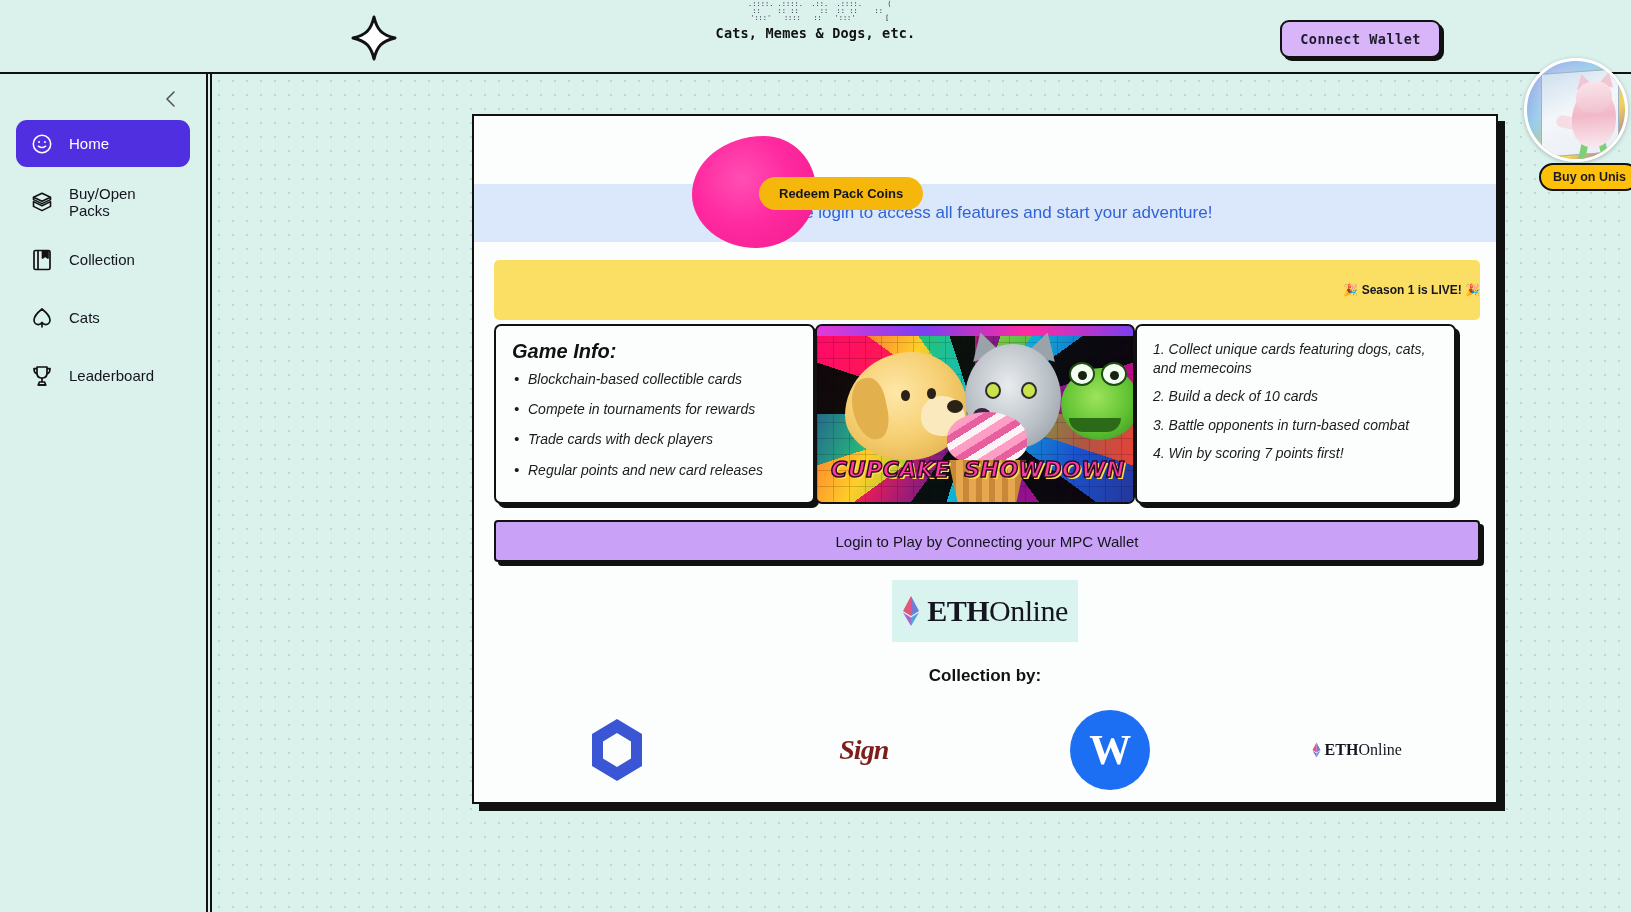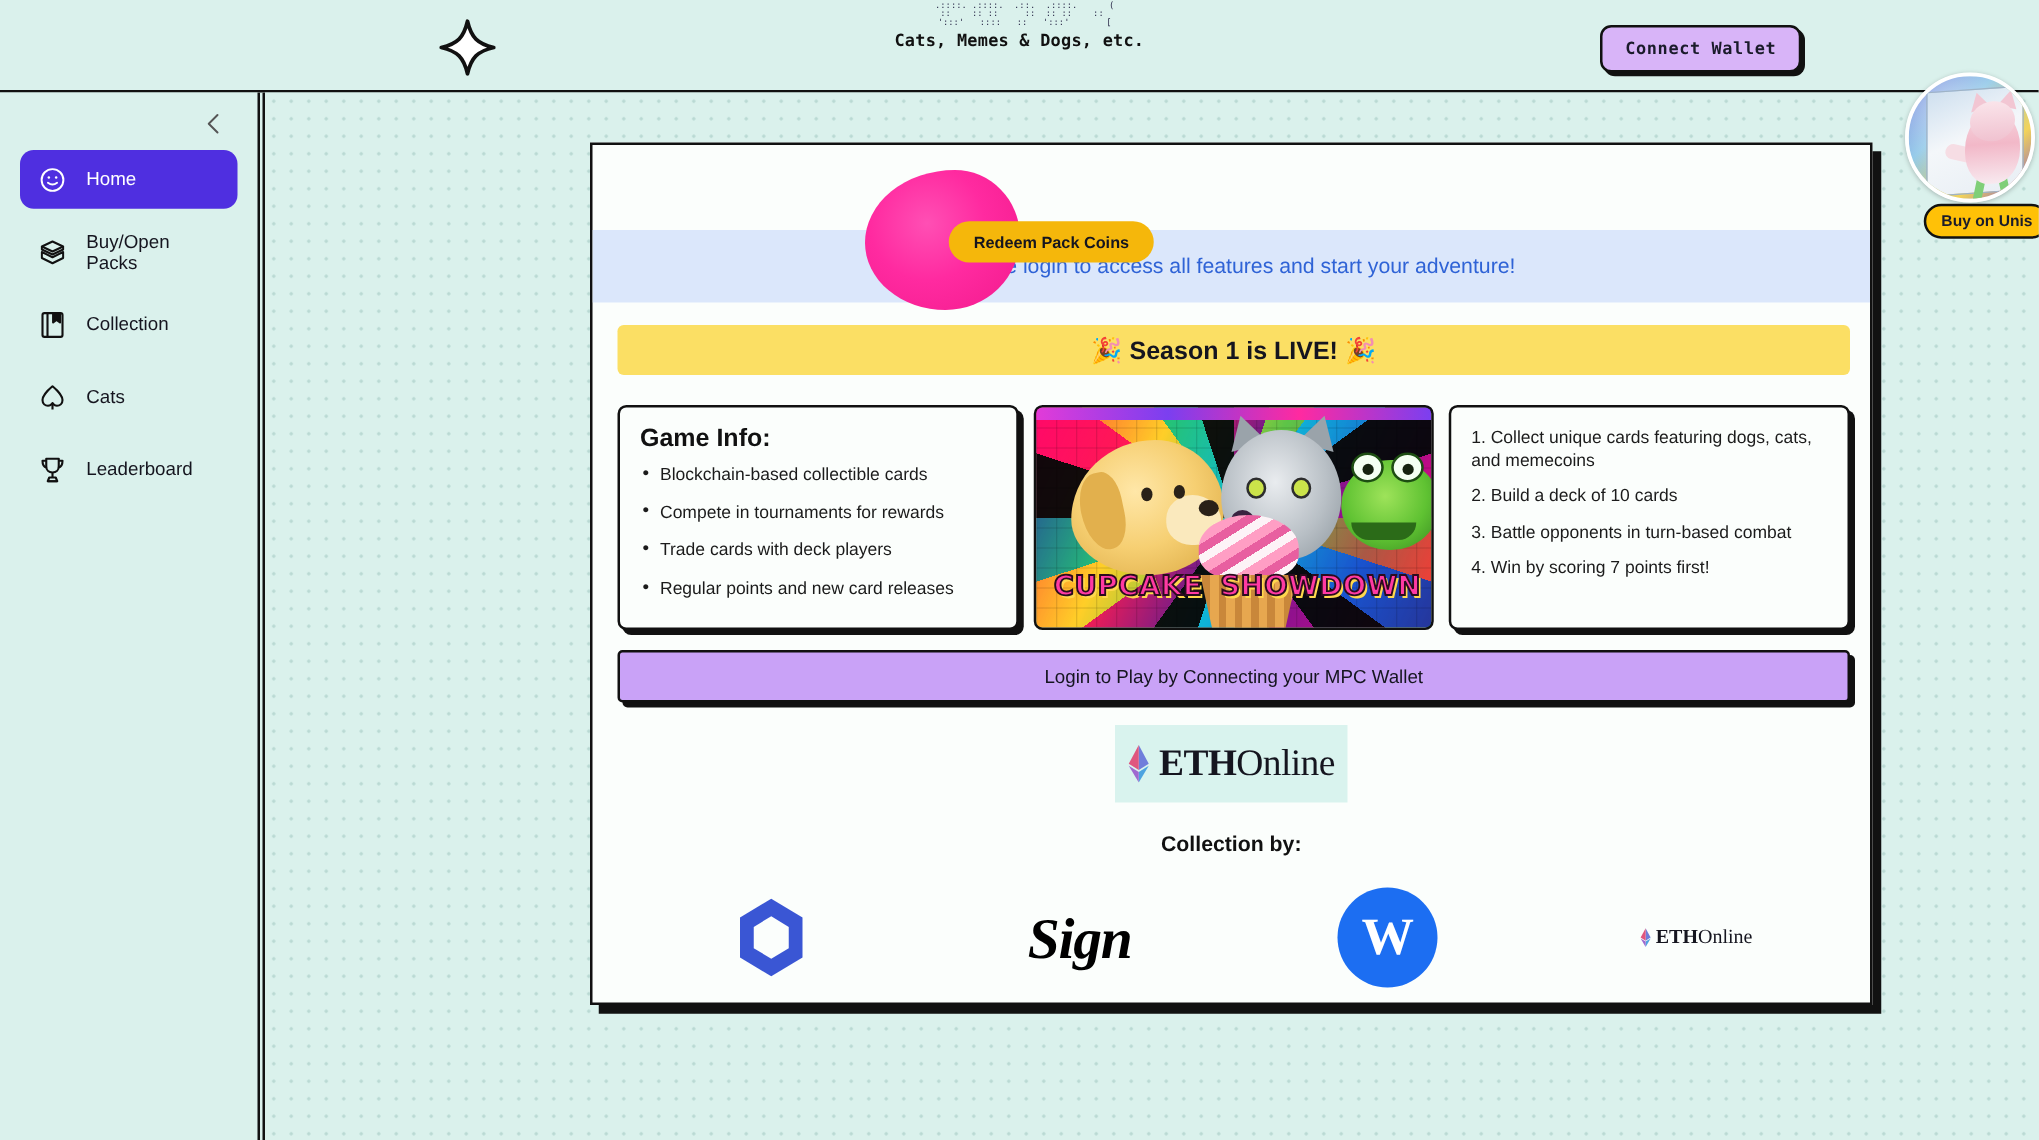--- a/index.html
+++ b/index.html
@@ -141,28 +141,28 @@
     padding: 9px 20px; border-radius: 18px; border: none; cursor: pointer;
     font-family: "Liberation Sans", sans-serif;
   }
   .login-banner {
     position: absolute; left: 0; top: 68px; width: 1026px; height: 58px;
     background: #dbe7fb;
     display: flex; align-items: center; justify-content: center;
     color: #2f63d6; font-size: 17px;
   }
   .season-banner {
-    position: absolute; left: 20px; top: 144px; width: 986px; height: 40px;
+    position: absolute; left: 20px; top: 144px; width: 986px; height: 60px;
     background: #fbdf64; border-radius: 5px;
-    display: flex; align-items: center; justify-content: center;
-    color: #15151f; font-size: 20px; font-weight: 700;
+    display: flex; align-items: center; justify-content: flex-end;
+    color: #15151f; font-size: 12px; font-weight: 700;
   }
   .cards-row {
     position: absolute; left: 20px; top: 208px; width: 986px; height: 180px;
-    display: flex; gap: 12px;
+    display: flex;  font-style: italic;
   }
   .info-card {
     flex: 0 0 321px; background: #fbfefc;
     border: 2px solid #111; border-radius: 7px;
     box-shadow: 4px 4px 0 #111;
     padding: 14px 16px;
   }
   .info-card h3 { font-size: 20px; font-weight: 700; color: #111; margin-bottom: 7px; }
   .info-card ul { list-style: none; }
   .info-card ul li {
@@ -277,21 +277,21 @@
     position: absolute; left: 0; right: 0; top: 550px; text-align: center;
     font-size: 17px; font-weight: 700; color: #111;
   }
   .sponsors {
     position: absolute; left: 20px; top: 586px; width: 986px; height: 96px;
     display: flex; align-items: center;
   }
   .sponsor { flex: 1; display: flex; align-items: center; justify-content: center; }
   .hex-logo { width: 58px; height: 66px; }
   .sign-logo { font-family: "Liberation Serif", serif; font-style: italic; font-weight: 700;
-    font-size: 46px; color: #000000; letter-spacing: -1px; }
+    font-size: 28px; color: #7f1d1d; letter-spacing: -1px; }
   .w-logo { width: 80px; height: 80px; border-radius: 50%; background: #1c6ef2;
     display: flex; align-items: center; justify-content: center;
     color: #fff; font-family: "Liberation Serif", serif; font-weight: 700; font-size: 42px; }
   .eth-small { display: flex; align-items: center; gap: 4px; }
   .eth-small .eth-diamond-sm { width: 9px; height: 16px; }
   .eth-small-word { font-family: "Liberation Serif", serif; font-size: 16px; font-weight: 700; color: #15151f; }
   .eth-small-word .sm { font-weight: 400; }
 </style>
 </head>
 <body>

